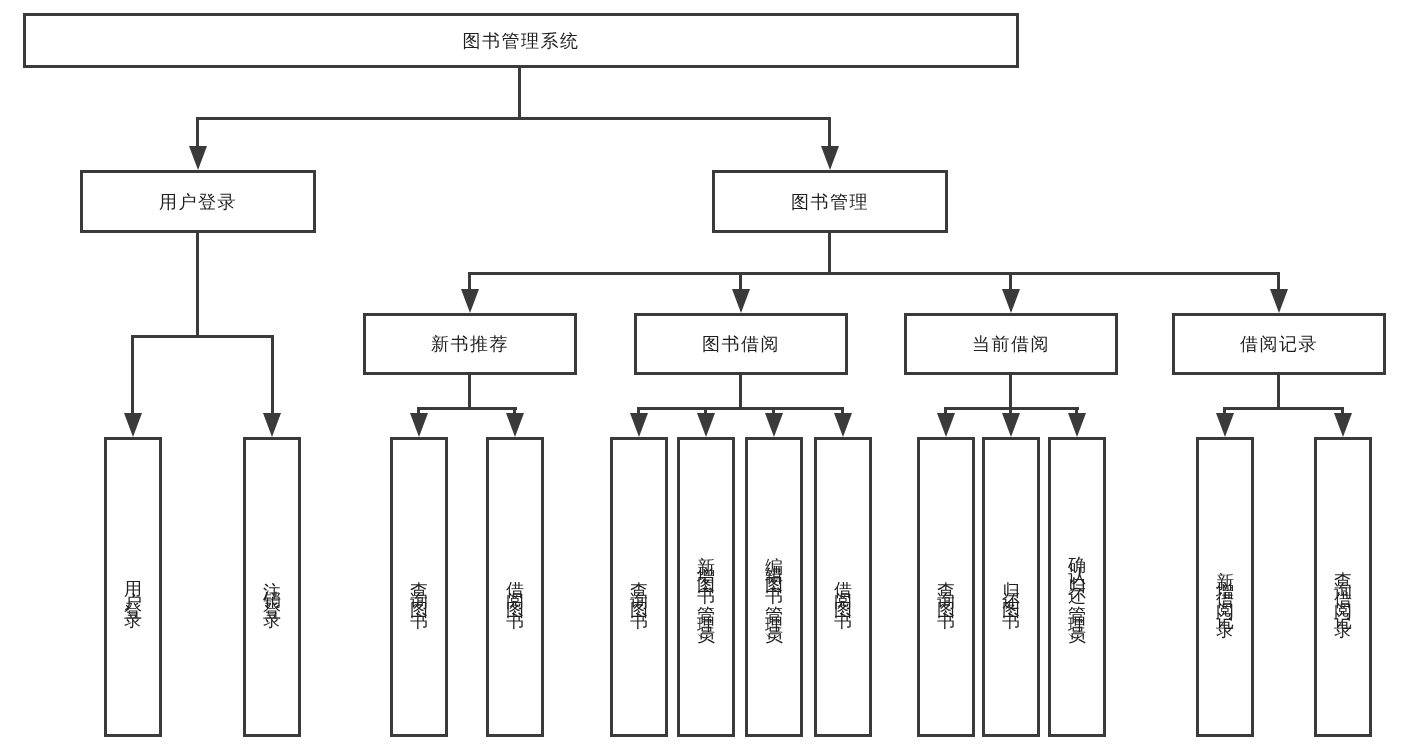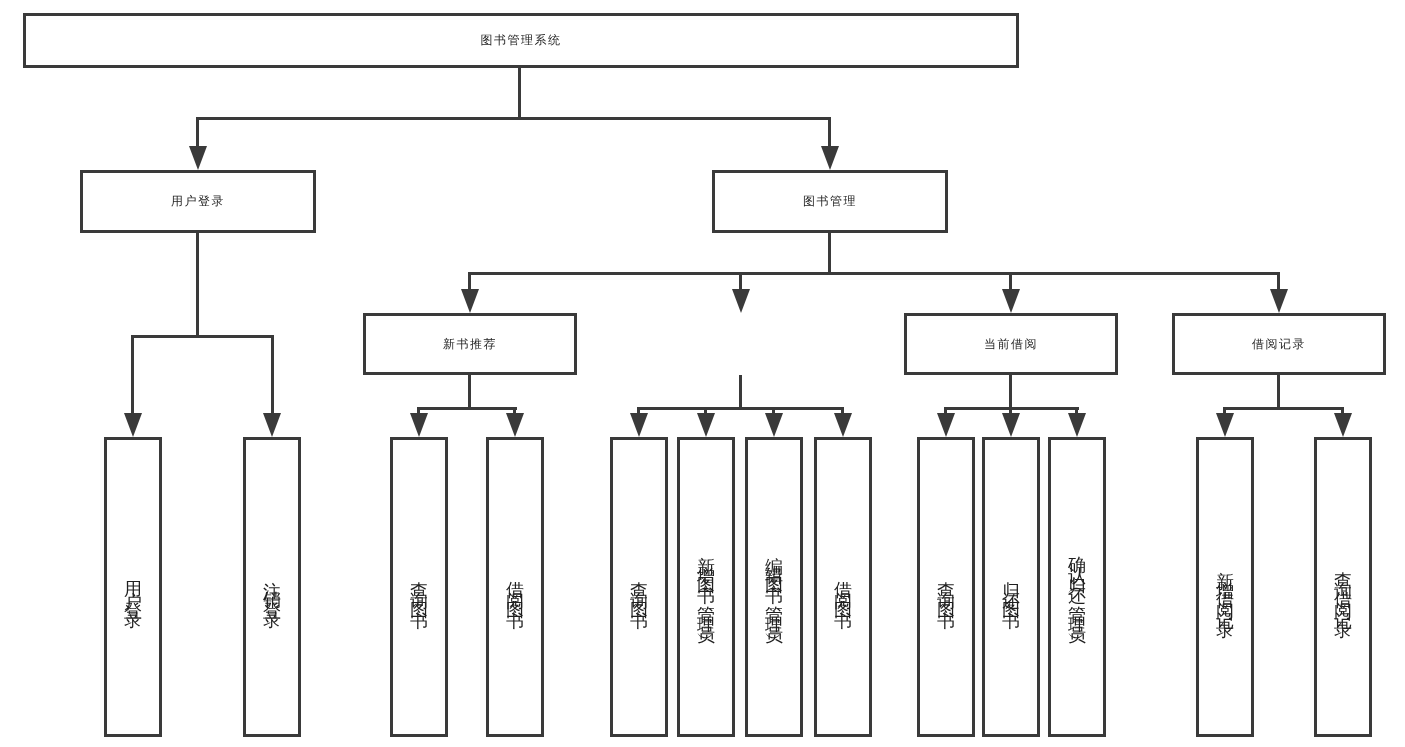--- a/index.html
+++ b/index.html
@@ -20,21 +20,21 @@
   .box{
     position:absolute;
     box-sizing:border-box;
     background:var(--box-bg);
     border:3px solid var(--line);
     display:flex;
     align-items:center;
     justify-content:center;
     z-index:2;
   }
-  .hbox{font-size:12px;letter-spacing:1.5px;white-space:nowrap;}
+  .hbox{font-size:18px;letter-spacing:1.5px;white-space:nowrap;}
   .vbox .v-text{
     writing-mode:vertical-rl;
     font-size:18px;
     letter-spacing:10px;
     line-height:1;
     white-space:nowrap;
   }
   .vline{position:absolute;width:3px;background:var(--line);z-index:1;}
   .hline{position:absolute;height:3px;background:var(--line);z-index:1;}
   .arrow{
@@ -68,20 +68,23 @@
   </div>
 
   <div class="box hbox" style="left:712px;top:170px;width:236px;height:63px;">
     <span>图书管理</span>
   </div>
 
   <div class="box hbox" style="left:363px;top:313px;width:214px;height:62px;">
     <span>新书推荐</span>
   </div>
 
+  <div class="box hbox" style="left:634px;top:313px;width:214px;height:62px;">
+    <span>图书借阅</span>
+  </div>
 
   <div class="box hbox" style="left:904px;top:313px;width:214px;height:62px;">
     <span>当前借阅</span>
   </div>
 
   <div class="box hbox" style="left:1172px;top:313px;width:214px;height:62px;">
     <span>借阅记录</span>
   </div>
 
   <div class="box vbox" style="left:104px;top:437px;width:58px;height:300px;">

